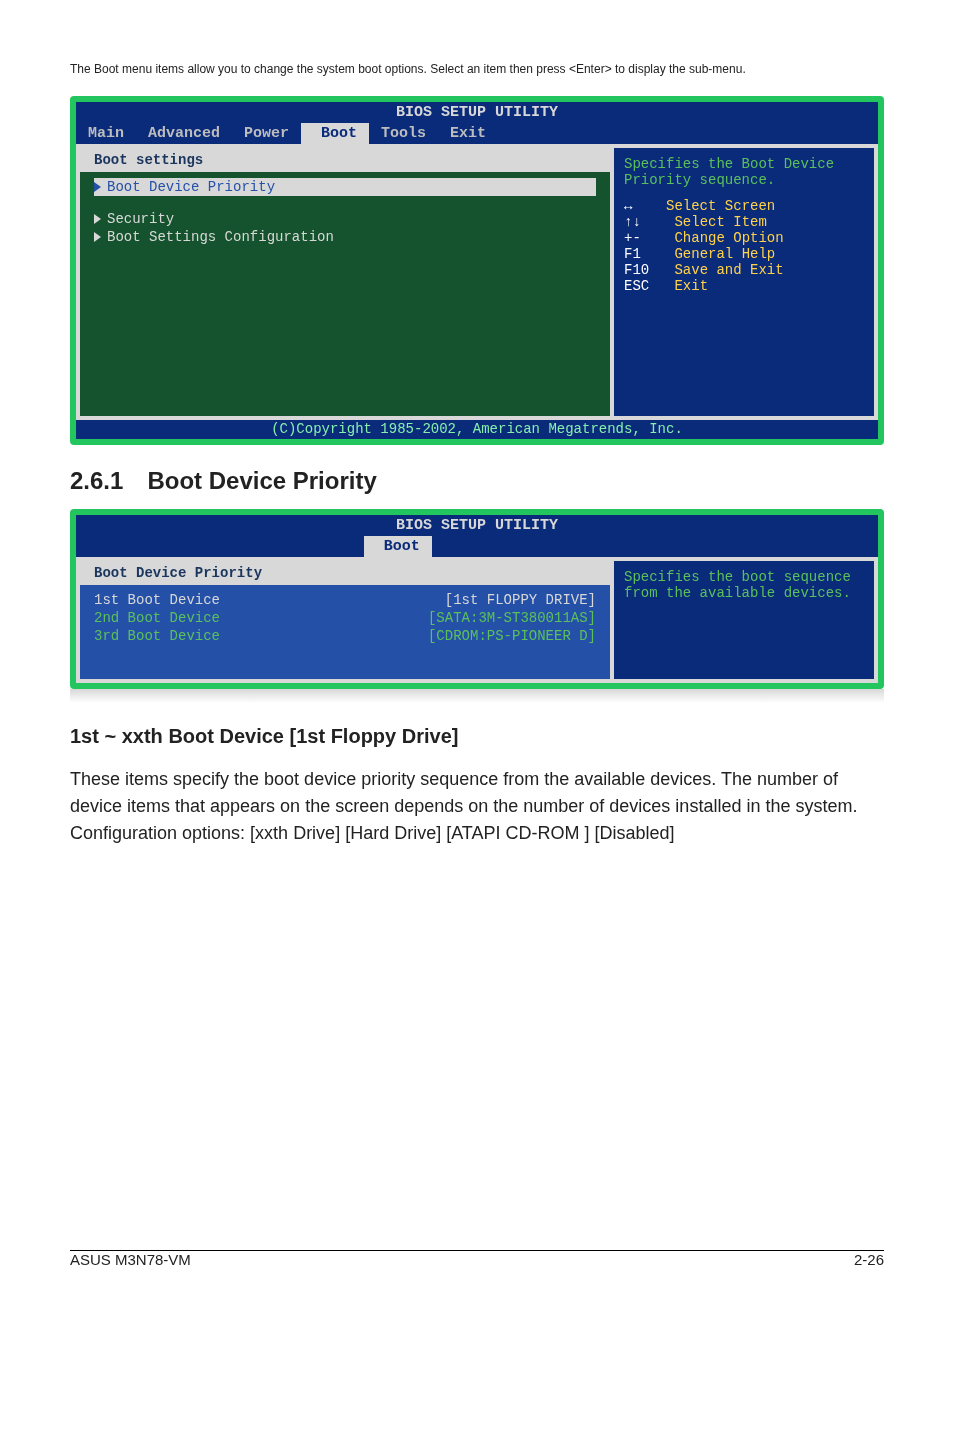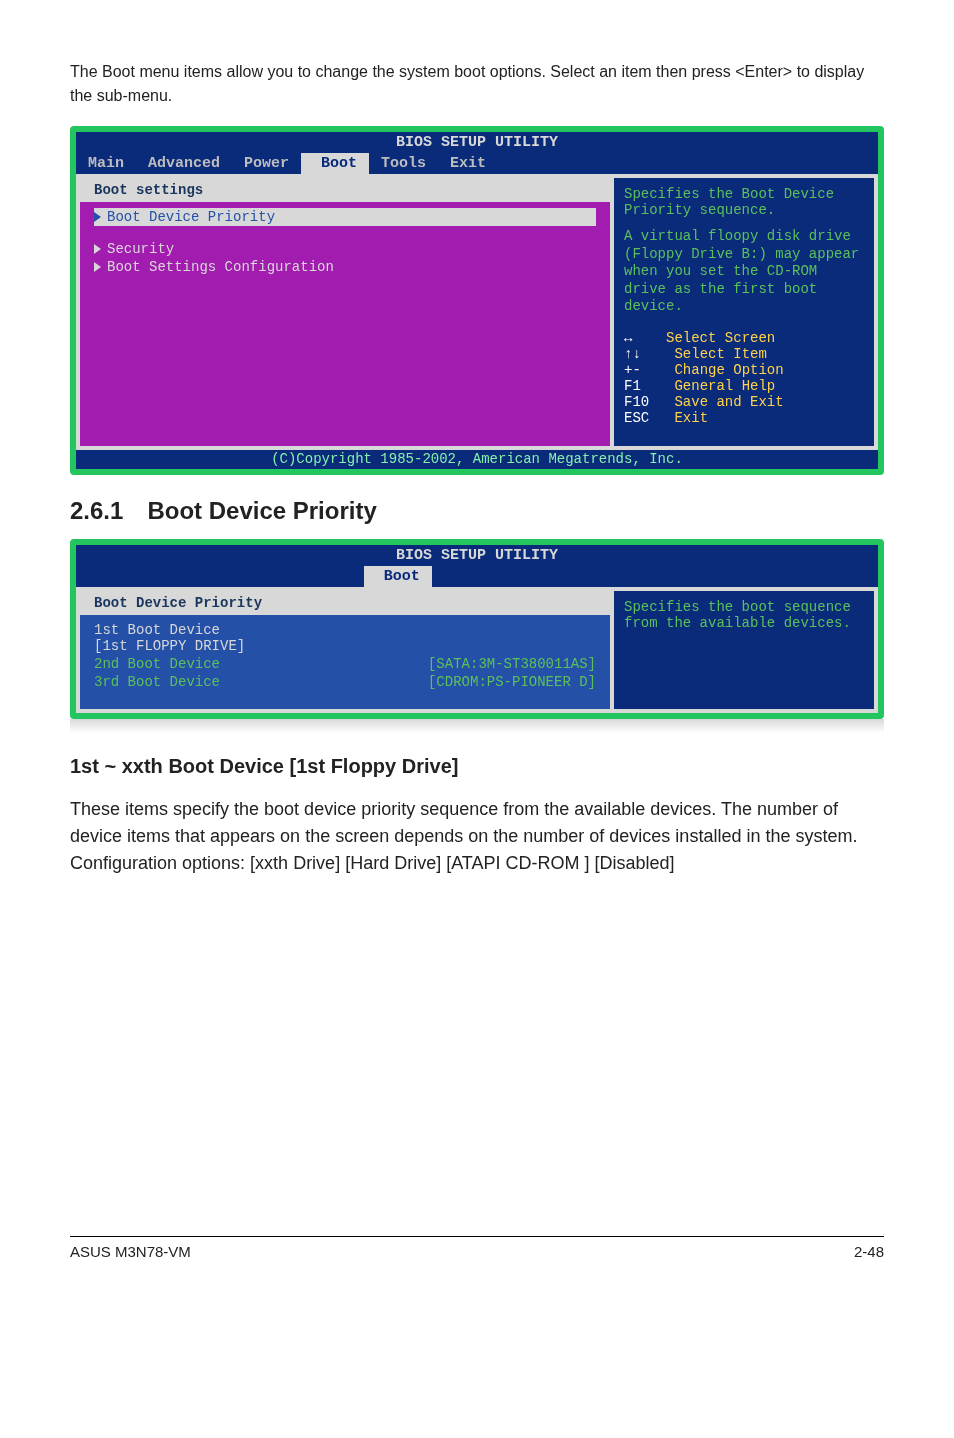--- a/index.html
+++ b/index.html
@@ -16,21 +16,21 @@
     min-height: 1300px;
     box-sizing: border-box;
   }
   h1.section-title {
     font-size: 34px;
     font-weight: bold;
     margin: 0 0 12px 0;
     letter-spacing: .5px;
   }
   .intro {
-    font-size: 16px;
+    font-size: 12px;
     line-height: 1.5;
     margin: 0 0 18px 0;
   }
 
   
   .bios {
     font-family: "Courier New", monospace;
     font-size: 14px;
     border-radius: 4px;
     overflow: hidden;
@@ -141,27 +141,26 @@
     font-weight: bold;
     margin: 22px 0 10px 0;
   }
   .body-para {
     font-size: 18px;
     line-height: 1.5;
   }
 
   .page-footer {
     position: absolute;
-    bottom: 40px;
+    bottom: 32px;
     left: 70px;
     right: 70px;
     border-top: 1px solid #000;
     display: flex;
     justify-content: space-between;
-    padding-top: 6px;
     font-size: 15px;
   }
 </style>
 </head>
 <body>
 
 <div class="page">
 
 
   <p class="intro">The Boot menu items allow you to change the system boot options. Select an item then press &lt;Enter&gt; to display the sub-menu.</p>
@@ -170,32 +169,31 @@
     <div class="bios-titlebar">BIOS SETUP UTILITY</div>
     <div class="bios-tabs">
       <span>Main</span>
       <span>Advanced</span>
       <span>Power</span>
       <span class="active">Boot</span>
       <span>Tools</span>
       <span>Exit</span>
     </div>
     <div class="bios-body">
-      <div class="bios-left" style="background:#a21caf; padding-top:4px;">
+      <div class="bios-left" style="background:#14532d; padding-top:4px;">
         <div style="background:#d8d8d8; margin:-4px -14px 6px -14px; padding:4px 14px;">
           <span class="bios-heading-row">Boot settings</span>
         </div>
         <div class="bios-item selected"><span class="tri"></span><span>Boot Device Priority</span></div>
         <div style="height:14px;"></div>
         <div class="bios-item"><span class="tri"></span><span>Security</span></div>
         <div class="bios-item"><span class="tri"></span><span>Boot Settings Configuration</span></div>
       </div>
       <div class="bios-right">
         <div class="help-top">Specifies the Boot Device Priority sequence.</div>
-        <div class="help-mid">A virtual floopy disk drive (Floppy Drive B:) may appear when you set the CD-ROM drive as the first boot device.</div>
         <div>
           <div class="legend-line"><span class="legend-key">↔</span>    <span class="legend-txt">Select Screen</span></div>
           <div class="legend-line"><span class="legend-key">↑↓</span>    <span class="legend-txt">Select Item</span></div>
           <div class="legend-line"><span class="legend-key">+-</span>    <span class="legend-txt">Change Option</span></div>
           <div class="legend-line"><span class="legend-key">F1</span>    <span class="legend-txt">General Help</span></div>
           <div class="legend-line"><span class="legend-key">F10</span>   <span class="legend-txt">Save and Exit</span></div>
           <div class="legend-line"><span class="legend-key">ESC</span>   <span class="legend-txt">Exit</span></div>
         </div>
       </div>
     </div>
@@ -211,21 +209,21 @@
     <div class="bios-tabs" style="justify-content:center;">
       <span style="flex:1"></span>
       <span class="active">Boot</span>
       <span style="flex:1.6"></span>
     </div>
     <div class="bios-body">
       <div class="bios-left bios2-left" style="min-height:100px; padding-top:4px;">
         <div style="background:#d8d8d8; margin:-4px -14px 6px -14px; padding:4px 14px;">
           <span class="bios-heading-row">Boot Device Priority</span>
         </div>
-        <div class="row" style="color:#d8d8d8;flex-direction:column;">
+        <div class="row" style="color:#d8d8d8;">
           <span>1st Boot Device</span>
           <span class="firstval">[1st FLOPPY DRIVE]</span>
         </div>
         <div class="row" style="color:#5bc05b;">
           <span>2nd Boot Device</span>
           <span class="val" style="color:#5bc05b;">[SATA:3M-ST380011AS]</span>
         </div>
         <div class="row" style="color:#5bc05b;">
           <span>3rd Boot Device</span>
           <span class="val" style="color:#5bc05b;">[CDROM:PS-PIONEER D]</span>
@@ -236,16 +234,16 @@
       </div>
     </div>
   </div>
   <div class="fade"></div>
 
   <h3 class="subsub">1st ~ xxth Boot Device [1st Floppy Drive]</h3>
   <p class="body-para">These items specify the boot device priority sequence from the available devices. The number of device items that appears on the screen depends on the number of devices installed in the system. Configuration options: [xxth Drive] [Hard Drive] [ATAPI CD-ROM ] [Disabled]</p>
 
   <div class="page-footer">
     <span>ASUS M3N78-VM</span>
-    <span>2-48</span>
+    <span>2-26</span>
   </div>
 
 </div>
 
 </body></html>

